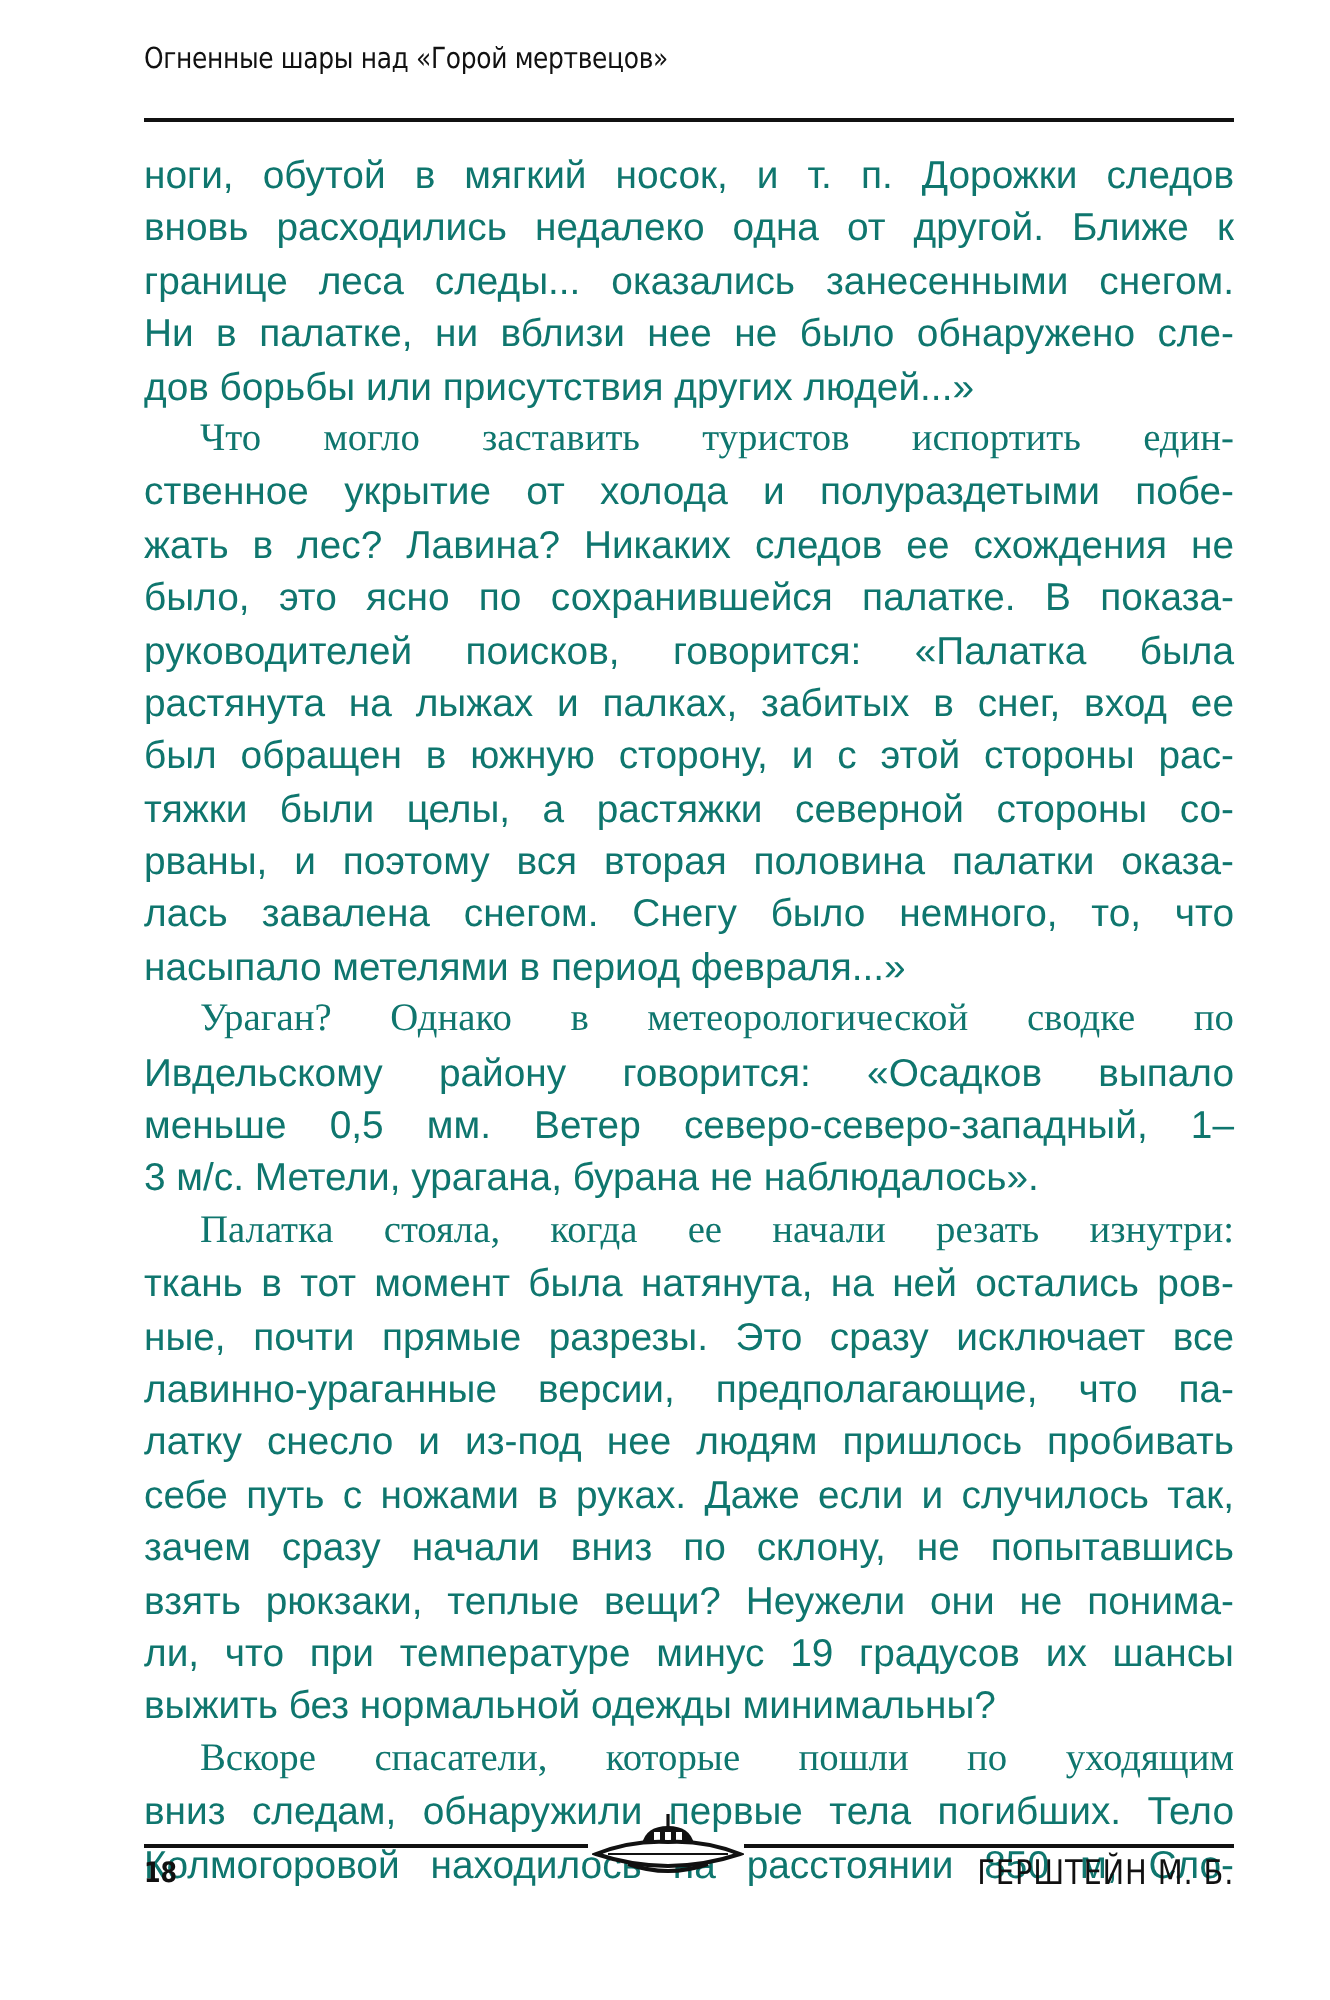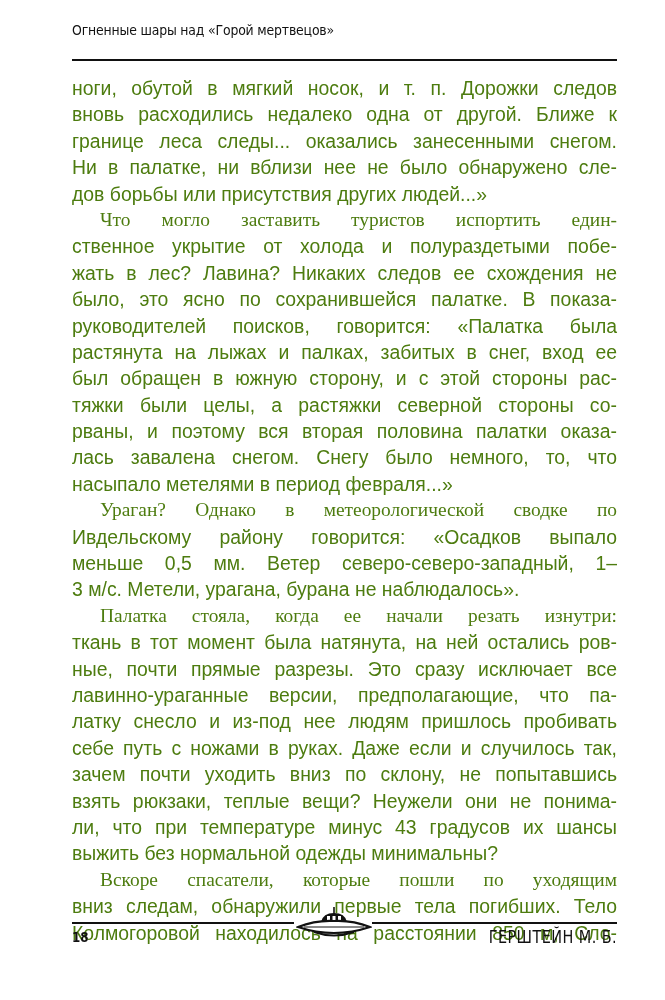--- a/index.html
+++ b/index.html
@@ -7,21 +7,21 @@
   .running-head {
     position:absolute; left:72px; top:22px;
     font-family:"DejaVu Sans", sans-serif; font-size:14.5px; letter-spacing:-0.2px;
     transform:scaleX(0.86); transform-origin:left top; color:#111;
   }
   .rule { position:absolute; height:2px; background:#111; }
   .rule.top { left:72px; top:59px; width:545px; }
   .body-text {
     position:absolute; left:72px; top:75px; width:545px;
     font-family:"Liberation Sans", sans-serif; font-size:19.4px; line-height:26.4px;
-    color:#4d7c0f;
+    color:#0f766e;
   }
   .line { display:block; white-space:nowrap; text-align:justify; text-align-last:justify; height:26.4px; }
   .line.last { text-align-last:left; }
   .line.indent { padding-left:28px;font-family:Liberation Serif, serif; }
   .footer-rule-left { left:72px; top:922px; width:222px; }
   .footer-rule-right { left:372px; top:922px; width:245px; }
   .ufo { position:absolute; left:296px; top:905px; width:76px; height:36px; }
   .page-number {
     position:absolute; left:72px; top:929px;
     font-family:"DejaVu Sans", sans-serif; font-size:14px; font-weight:bold;
@@ -59,23 +59,23 @@
     <span class="line indent">Ураган? Однако в метеорологической сводке по</span>
     <span class="line">Ивдельскому району говорится: «Осадков выпало</span>
     <span class="line">меньше 0,5 мм. Ветер северо-северо-западный, 1–</span>
     <span class="line last">3 м/с. Метели, урагана, бурана не наблюдалось».</span>
     <span class="line indent">Палатка стояла, когда ее начали резать изнутри:</span>
     <span class="line">ткань в тот момент была натянута, на ней остались ров-</span>
     <span class="line">ные, почти прямые разрезы. Это сразу исключает все</span>
     <span class="line">лавинно-ураганные версии, предполагающие, что па-</span>
     <span class="line">латку снесло и из-под нее людям пришлось пробивать</span>
     <span class="line">себе путь с ножами в руках. Даже если и случилось так,</span>
-    <span class="line">зачем почти уходить вниз по склону, не попытавшись</span>
+    <span class="line">зачем сразу начали вниз по склону, не попытавшись</span>
     <span class="line">взять рюкзаки, теплые вещи? Неужели они не понима-</span>
-    <span class="line">ли, что при температуре минус 43 градусов их шансы</span>
+    <span class="line">ли, что при температуре минус 19 градусов их шансы</span>
     <span class="line last">выжить без нормальной одежды минимальны?</span>
     <span class="line indent">Вскоре спасатели, которые пошли по уходящим</span>
     <span class="line">вниз следам, обнаружили первые тела погибших. Тело</span>
     <span class="line">Колмогоровой находилось на расстоянии 850 м, Сло-</span>
   </div>
 
 <div class="rule footer-rule-left"></div>
 <div class="rule footer-rule-right"></div>
 <svg class="ufo" viewBox="0 0 76 36">
   <line x1="38" y1="2" x2="38" y2="9" stroke="#111" stroke-width="1.6"></line>

